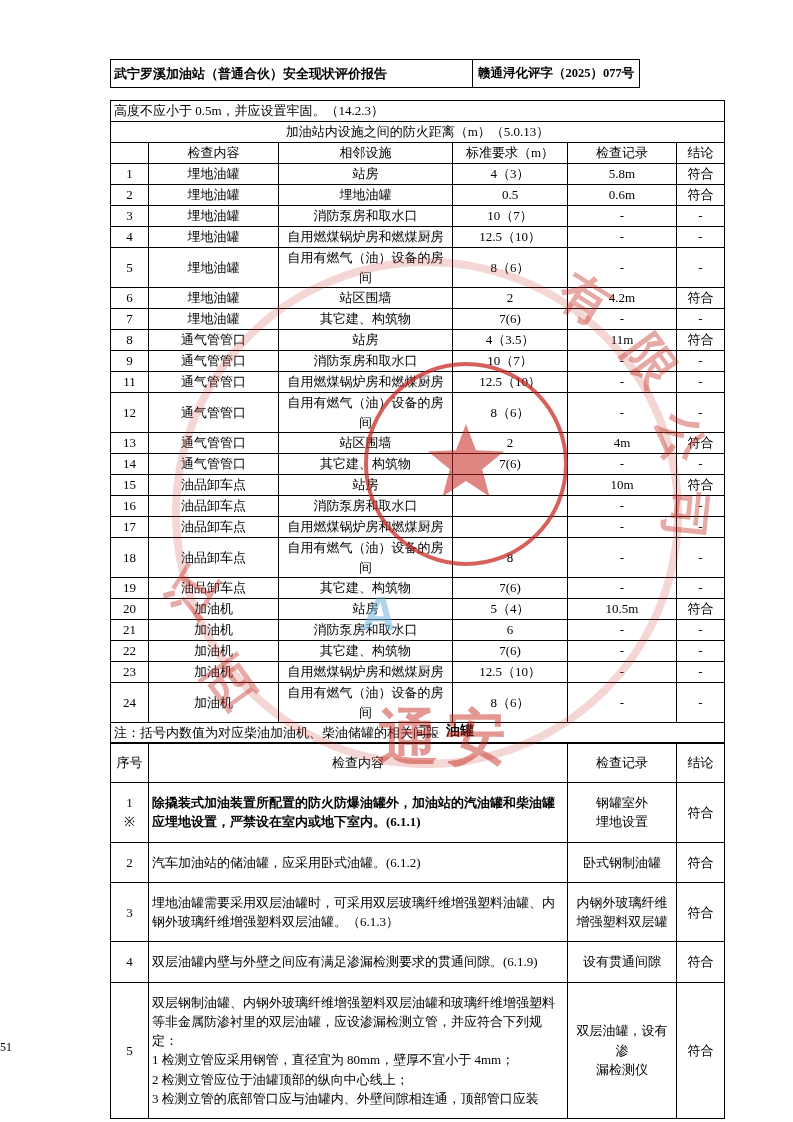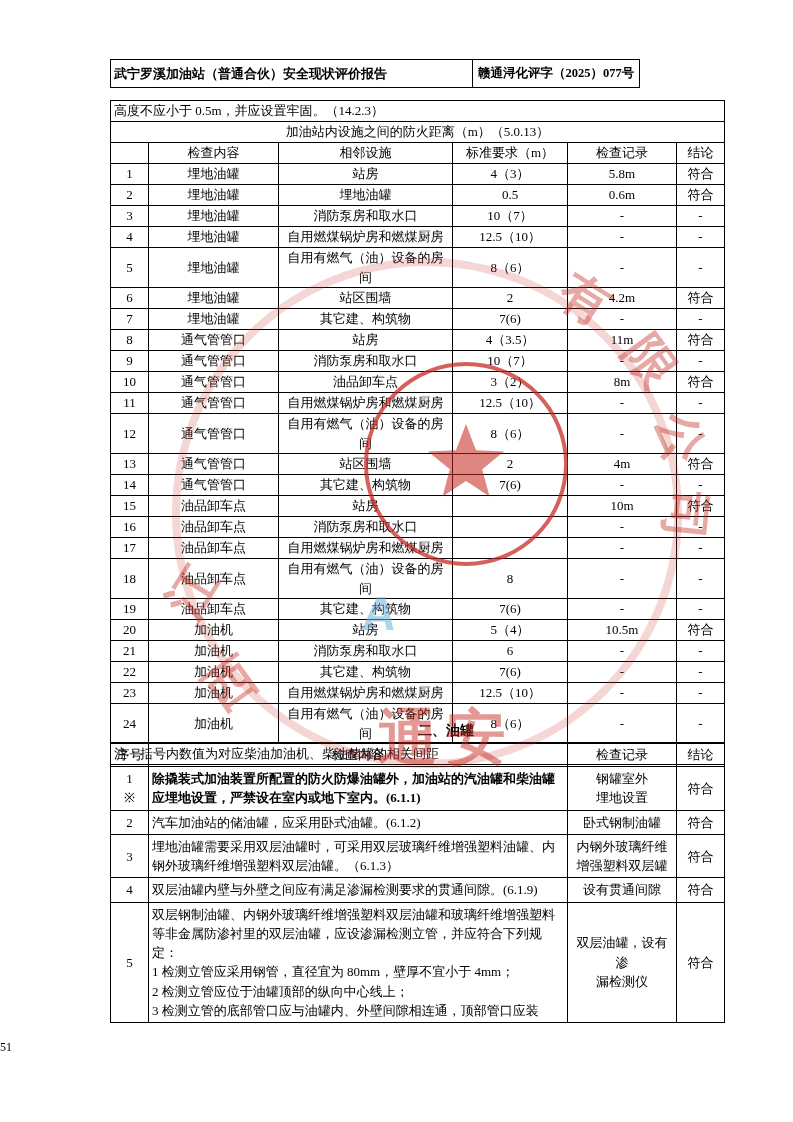--- a/index.html
+++ b/index.html
@@ -17,21 +17,21 @@
   .ph-right{width:166px;border-left:1.5px solid #000;display:flex;align-items:center;justify-content:center;font-size:12.5px;}
   
   table{border-collapse:collapse;table-layout:fixed;width:614px;background:transparent;}
   td{border:1px solid #000;font-size:13px;text-align:center;vertical-align:middle;
      padding:0 3px;line-height:1.5;overflow:hidden;}
   .t1{position:absolute;left:110px;top:100px;}
   .t1 td{height:20px;}
   .left-cell{text-align:left;}
   .indent{}
   .t2{position:absolute;left:110px;top:742px;}
-  .t2 td{padding:2px 3px;line-height:1.48;}
+  .t2 td{padding:10px 3px;line-height:1.48;}
   .cl{text-align:left;}
   .pre{white-space:pre-line;}
   .bold{font-weight:bold;}
   
   .sec-title{
     position:absolute;left:110px;top:719px;width:614px;height:23px;
     text-align:center;font-weight:bold;font-size:14px;line-height:23px;padding-left:29px;
   }
   .page-number{
     position:absolute;left:0;right:0;top:1040px;font-size:12px;
@@ -169,28 +169,20 @@
 
       <tr>
         <td>9</td>
         <td>通气管管口</td>
         <td>消防泵房和取水口</td>
         <td>10（7）</td>
         <td>-</td>
         <td>-</td>
       </tr>
 
-      <tr>
-        <td>10</td>
-        <td>通气管管口</td>
-        <td>油品卸车点</td>
-        <td>3（2）</td>
-        <td>8m</td>
-        <td>符合</td>
-      </tr>
 
       <tr>
         <td>11</td>
         <td>通气管管口</td>
         <td>自用燃煤锅炉房和燃煤厨房</td>
         <td>12.5（10）</td>
         <td>-</td>
         <td>-</td>
       </tr>
 

